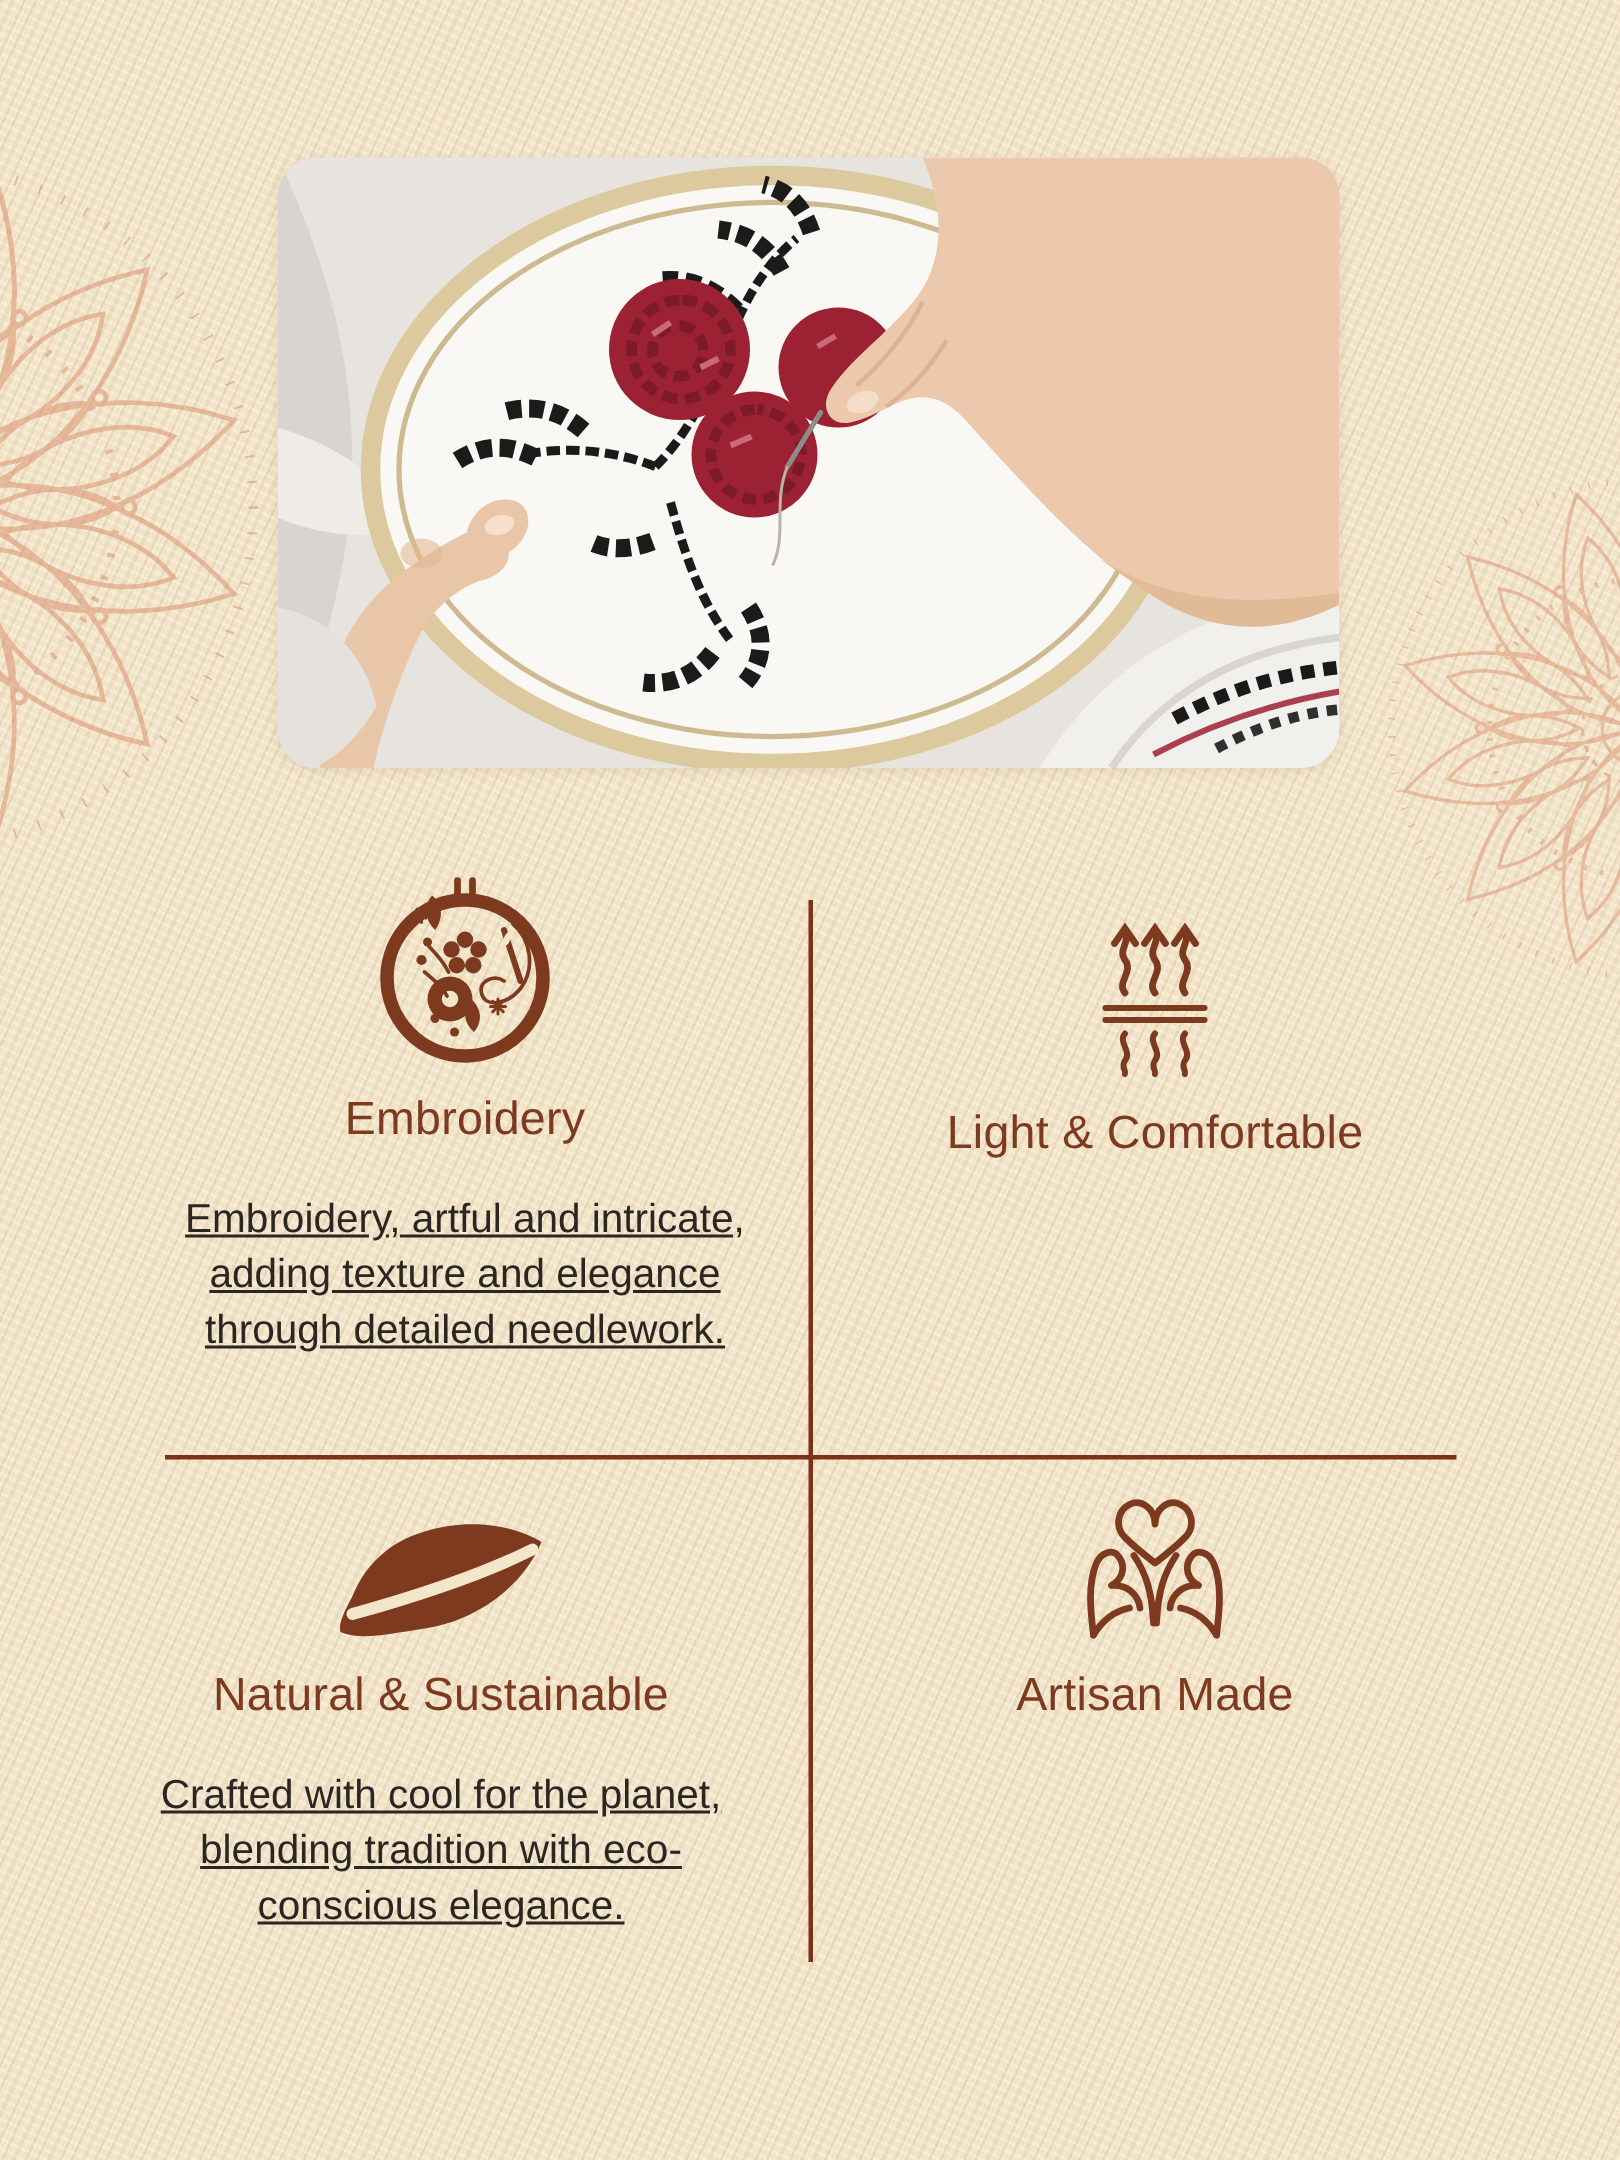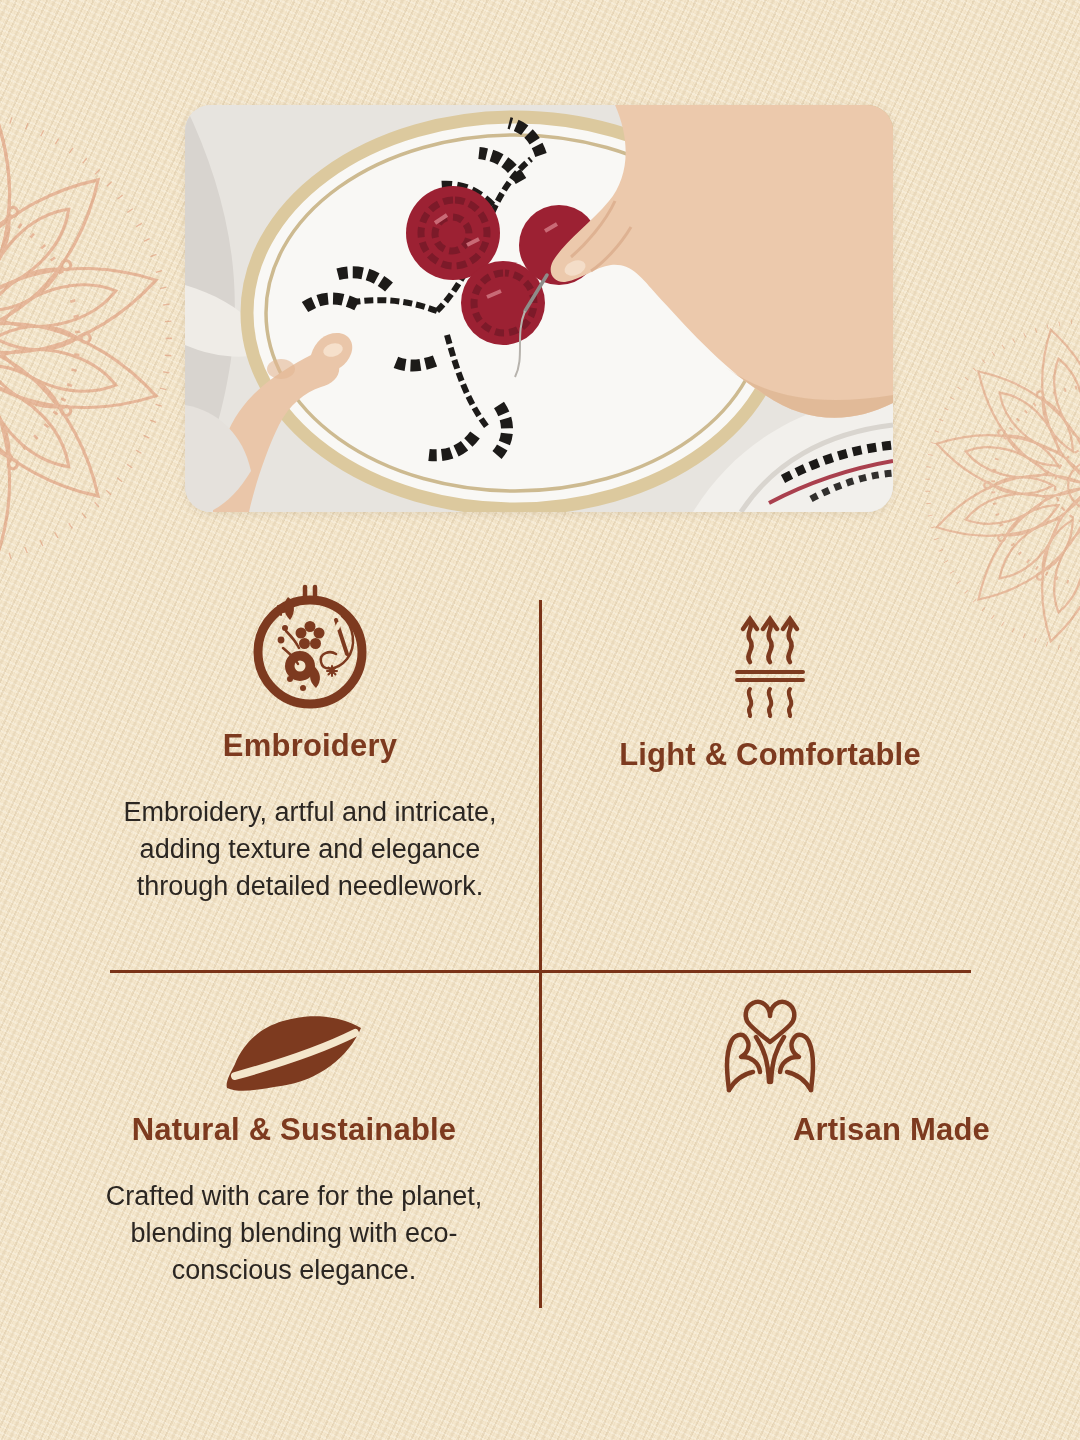--- a/index.html
+++ b/index.html
@@ -20,30 +20,30 @@
     position:absolute;left:185px;top:105px;width:708px;height:407px;margin:0;
     border-radius:26px;overflow:hidden;box-shadow:0 2px 8px rgba(90,60,30,.10);
     background:#e7e4df;
   }
   .hero svg{display:block;width:100%;height:100%;}
 
   .cell{position:absolute;width:440px;text-align:center;}
   .cell-1{left:90px;top:584px;}
   .cell-2{left:550px;top:593px;}
   .cell-3{left:74px;top:996px;}
-  .cell-4{left:550px;top:996px;text-align:right;}
+  .cell-4{left:550px;top:996px;}
   .icon-wrap{height:126px;display:flex;align-items:flex-end;justify-content:center;}
   .icon-wrap.short{height:98px;}
   .cell h2{
-    margin:18px 0 0;font-size:31px;line-height:36px;font-weight:700;
+    margin:18px 0 0;font-size:31px;line-height:36px;font-weight:400;
     color:#7d3a1f;letter-spacing:.2px;
   }
   .cell p{
     margin:30px auto 0;max-width:432px;font-size:27px;line-height:37px;
-    color:#2b2622;font-weight:400;
+    color:#2b2622;font-weight:400;text-decoration:underline;
   }
   .divider-h{position:absolute;left:110px;top:970px;width:861px;height:3px;background:#7a3318;}
   .divider-v{position:absolute;left:539px;top:600px;width:3px;height:708px;background:#7a3318;}
 </style>
 </head>
 <body>
 
 <svg width="0" height="0" style="position:absolute">
   <defs>
     <g id="mandala" fill="none" stroke="#dc9170" stroke-width="2.4">
@@ -205,21 +205,21 @@
 </section>
 
 <section class="cell cell-3">
   <div class="icon-wrap short">
     <svg width="150" height="84" viewBox="0 0 150 84">
       <path fill="#7d3a1f" d="M8,78 C6,72 12,62 16,54 C24,34 40,18 64,11 C96,1 126,8 142,18 C130,47 99,71 62,76 C41,79 22,84 8,78 Z"></path>
       <path d="M16,66 C52,56 98,42 136,23" stroke="#f4e6cb" stroke-width="8" fill="none" stroke-linecap="round"></path>
     </svg>
   </div>
   <h2>Natural &amp; Sustainable</h2>
-  <p>Crafted with care for the planet, blending blending with eco-conscious elegance.</p>
+  <p>Crafted with cool for the planet, blending tradition with eco-conscious elegance.</p>
 </section>
 
 <section class="cell cell-4">
   <div class="icon-wrap short">
     <svg width="112" height="102" viewBox="0 0 110 102">
       <g stroke="#7d3a1f" fill="none" stroke-width="4.5" stroke-linecap="round" stroke-linejoin="round">
         <path d="M55,24 C55,14 46,7 38,11 C30,15 28,26 35,33 C42,40 55,50 55,50 C55,50 68,40 75,33 C82,26 80,15 72,11 C64,7 55,14 55,24 Z"></path>
         <path d="M41,45 C49,57 53,69 54,90 M69,45 C61,57 57,69 56,90"></path>
         <g id="handL">
           <path d="M14,98 C12,82 10,64 16,50 C19,43 27,40 31,46 C36,53 33,61 26,65 C36,64 44,71 45,80"></path>

